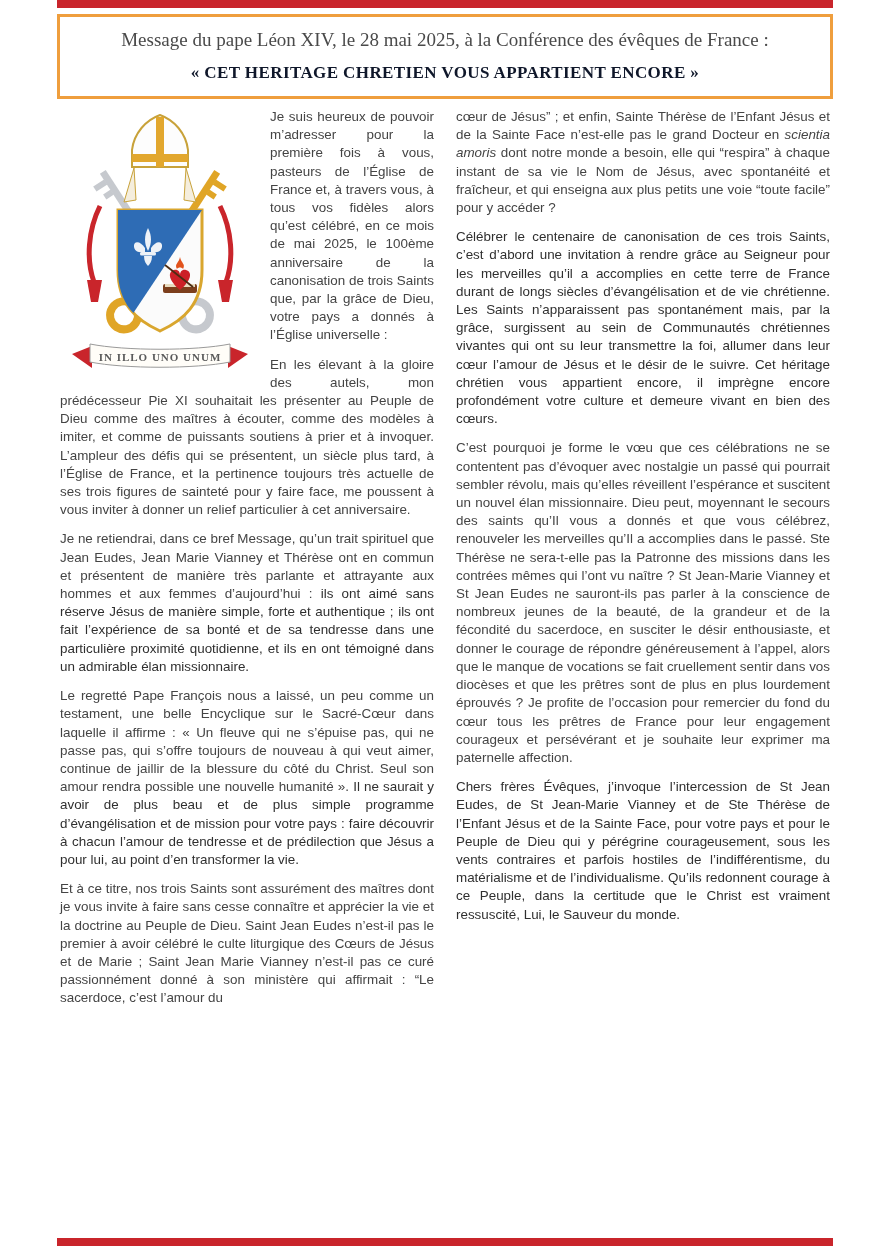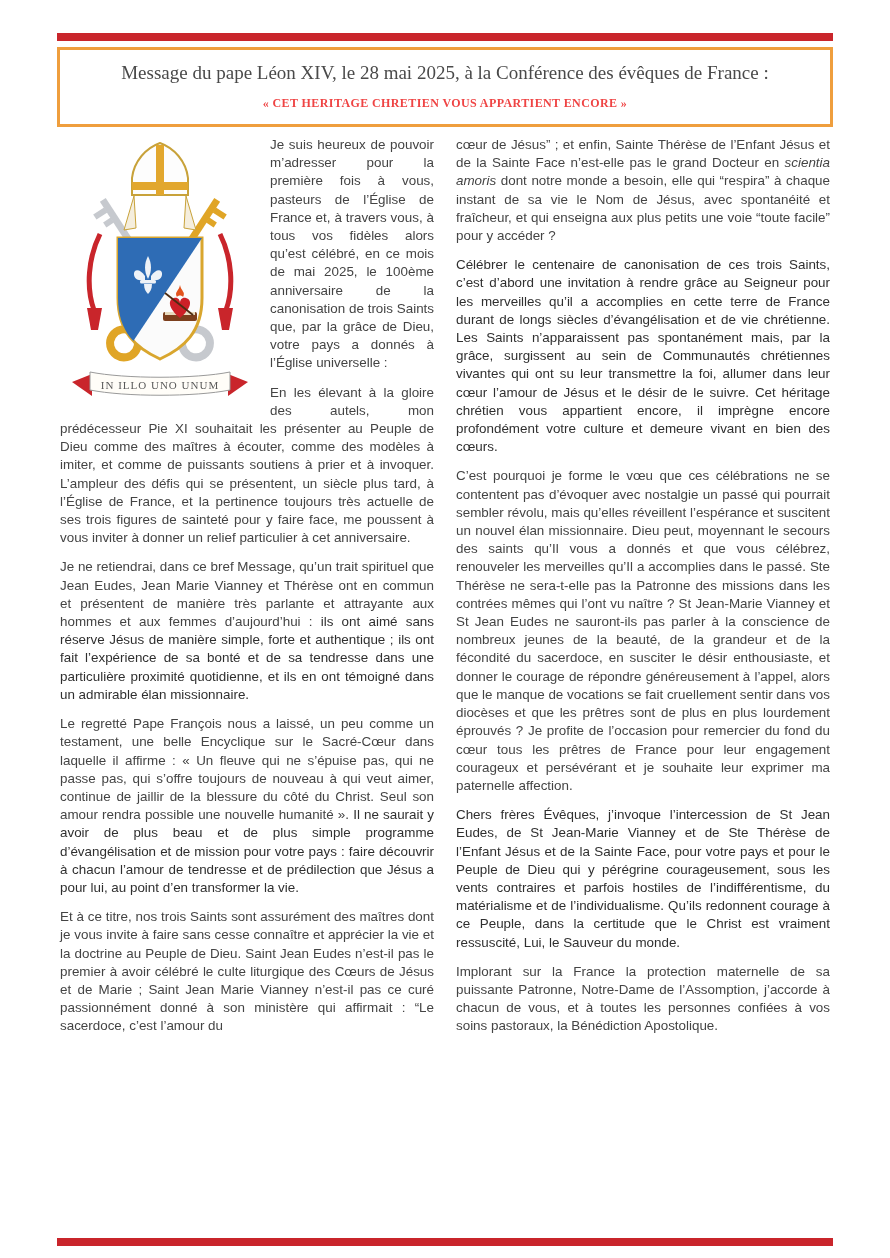--- a/index.html
+++ b/index.html
@@ -1,59 +1,60 @@
 <!DOCTYPE html>
 <html lang="fr"><head>
 <meta charset="utf-8">
 <style>
   html,body { margin:0; padding:0; background:#ffffff; }
   .page {
     position:relative; width:890px; height:1258px; margin:0 auto;
-    background:#ffffff; box-sizing:border-box; padding-top:33px;
+    background:#ffffff; box-sizing:border-box; 
     overflow:hidden;
     font-family:"Liberation Sans", sans-serif; color:#444444;
   }
   .bar { height:8px; background:#c9252b; margin:0 57px; }
   .bar.bottom { position:absolute; left:57px; right:57px; bottom:12px; margin:0; }
 
   .header-box {
     margin:6px 57px 0 57px;
     border:3px solid #ef9e3d;
     text-align:center;
     padding:11px 10px 13px 10px;
     box-sizing:border-box;
   }
   .header-line1 {
     font-family:"Liberation Serif", serif;
     font-size:19px; color:#4a4a4a; line-height:24px;
   }
   .header-line2 {
     margin-top:11px;
     font-family:"Liberation Serif", serif;
-    font-weight:bold; font-size:12px; letter-spacing:0.4px;
-    color:#ef4444;
+    font-weight:bold; font-size:17px; letter-spacing:0.4px;
+    color:#0f172a;
   }
 
   .columns {
     display:flex; gap:22px;
     margin:9px 60px 0 60px;
   }
   .col {
     flex:1; min-width:0;
     font-size:13.4px; line-height:18.2px;
     text-align:justify;
     hyphens:auto; -webkit-hyphens:auto;
   }
   .col p { margin:0 0 11px 0; }
   .b { font-weight:normal; color:#2f2f2f; }
   .i { font-style:italic; }
 
   .crest {
     float:left; width:200px; height:270px;
     margin:2px 10px 4px 0;
+    font-weight:bold;
   }
   .crest svg { width:100%; height:100%; display:block; }
 </style>
 </head>
 <body>
 
 <div class="page">
 
   <div class="bar top"></div>
 
@@ -150,21 +151,20 @@
     <div class="col">
 
       <p><span>cœur de Jésus” ; et enfin, Sainte Thérèse de l’Enfant Jésus et de la Sainte Face n’est-elle pas le grand Docteur en </span><span class="i">scientia amoris</span><span> dont notre monde a besoin, elle qui “respira” à chaque instant de sa vie le Nom de Jésus, avec spontanéité et fraîcheur, et qui enseigna aux plus petits une voie “toute facile” pour y accéder ?</span></p>
 
       <p class="b">Célébrer le centenaire de canonisation de ces trois Saints, c’est d’abord une invitation à rendre grâce au Seigneur pour les merveilles qu’il a accomplies en cette terre de France durant de longs siècles d’évangélisation et de vie chrétienne. Les Saints n’apparaissent pas spontanément mais, par la grâce, surgissent au sein de Communautés chrétiennes vivantes qui ont su leur transmettre la foi, allumer dans leur cœur l’amour de Jésus et le désir de le suivre. Cet héritage chrétien vous appartient encore, il imprègne encore profondément votre culture et demeure vivant en bien des cœurs.</p>
 
       <p>C’est pourquoi je forme le vœu que ces célébrations ne se contentent pas d’évoquer avec nostalgie un passé qui pourrait sembler révolu, mais qu’elles réveillent l’espérance et suscitent un nouvel élan missionnaire. Dieu peut, moyennant le secours des saints qu’Il vous a donnés et que vous célébrez, renouveler les merveilles qu’Il a accomplies dans le passé. Ste Thérèse ne sera-t-elle pas la Patronne des missions dans les contrées mêmes qui l’ont vu naître ? St Jean-Marie Vianney et St Jean Eudes ne sauront-ils pas parler à la conscience de nombreux jeunes de la beauté, de la grandeur et de la fécondité du sacerdoce, en susciter le désir enthousiaste, et donner le courage de répondre généreusement à l’appel, alors que le manque de vocations se fait cruellement sentir dans vos diocèses et que les prêtres sont de plus en plus lourdement éprouvés ? Je profite de l’occasion pour remercier du fond du cœur tous les prêtres de France pour leur engagement courageux et persévérant et je souhaite leur exprimer ma paternelle affection.</p>
 
       <p class="b">Chers frères Évêques, j’invoque l’intercession de St Jean Eudes, de St Jean-Marie Vianney et de Ste Thérèse de l’Enfant Jésus et de la Sainte Face, pour votre pays et pour le Peuple de Dieu qui y pérégrine courageusement, sous les vents contraires et parfois hostiles de l’indifférentisme, du matérialisme et de l’individualisme. Qu’ils redonnent courage à ce Peuple, dans la certitude que le Christ est vraiment ressuscité, Lui, le Sauveur du monde.</p>
 
-      <p>Implorant sur la France la protection maternelle de sa puissante Patronne, Notre-Dame de l’Assomption, j’accorde à chacun de vous, et à toutes les personnes confiées à vos soins pastoraux, la Bénédiction Apostolique.</p>
 
     </div>
 
   </div>
 
   <div class="bar bottom"></div>
 
 </div>
 
 </body></html>

